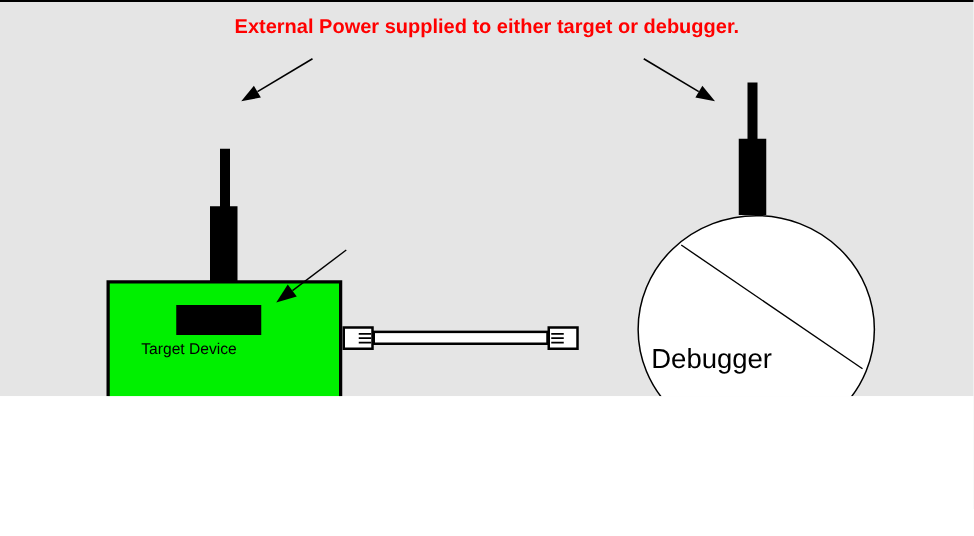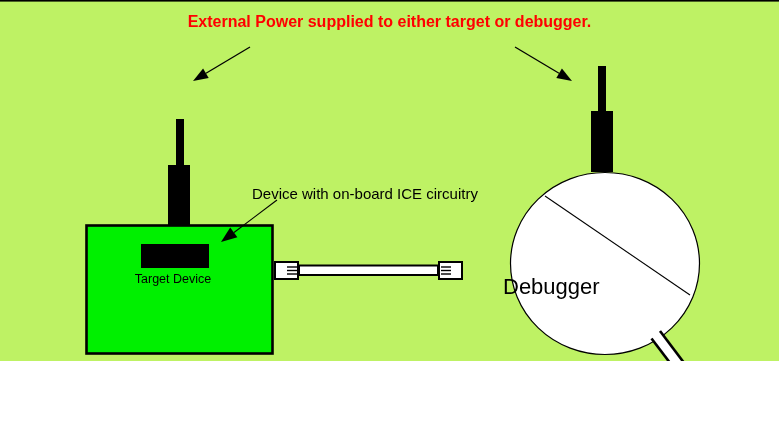--- a/index.html
+++ b/index.html
@@ -1,41 +1,41 @@
 <!DOCTYPE html>
 <html><head>
 <meta charset="utf-8">
 <style>
   html, body { margin: 0; padding: 0; background: #fff; }
   #canvas {
     position: relative;
     width: 779px;
-    height: 361px;
-    background: #bef264;
+    height: 317px;
+    background: #e5e5e5;
     overflow: hidden;
     font-family: "Liberation Sans", sans-serif;
   }
   #shapes { position: absolute; left: 0; top: 0; }
   .label { position: absolute; color: #000; white-space: nowrap; line-height: 1.1; }
   .title-label {
     left: 0; right: 0; top: 13px;
     text-align: center;
     font-size: 16px;
     font-weight: bold;
   }
   .device-note-label { left: 252px; top: 186px; font-size: 15px; }
   .target-device-label {
     left: 113px; top: 273px; width: 120px;
-    text-align: center; font-size: 12.5px;
+    text-align: left; font-size: 12.5px;
   }
   .target-board-label {
     left: 107px; top: 326px; width: 140px;
     text-align: center; font-size: 17px; font-weight: bold;
   }
-  .debugger-label { left: 503px; top: 275px; font-size: 22px; }
+  .debugger-label { left: 521px; top: 275px; font-size: 22px; }
   .usb-label { left: 622px; top: 375px; font-size: 17px; }
 </style>
 </head>
 <body>
 
 <div id="canvas">
 
   <svg id="shapes" width="779" height="429" viewBox="0 0 779 429">
 
     <rect x="0" y="0" width="779" height="1.6" fill="#000000"></rect>
@@ -92,21 +92,20 @@
     <g>
       <polygon points="651.5,338.5 703.5,407 711,398.5 660,331" fill="#ffffff"></polygon>
       <line x1="651.5" y1="338.5" x2="703.5" y2="407" stroke="#000" stroke-width="2.6"></line>
       <line x1="660" y1="331" x2="711" y2="398.5" stroke="#000" stroke-width="2.6"></line>
       <polyline points="702,406.5 705.5,409.5 706.5,403.5 710,406 712,399.5" fill="none" stroke="#000" stroke-width="1.6"></polyline>
     </g>
   </svg>
 
   <div class="label title-label" style="color: rgb(255, 0, 0);">External Power supplied to either target or debugger.</div>
 
-  <div class="label device-note-label">Device with on-board ICE circuitry</div>
 
   <div class="label target-device-label">Target Device</div>
 
 
   <div class="label debugger-label">Debugger</div>
 
   <div class="label usb-label">USB</div>
 </div>
 
 </body></html>

